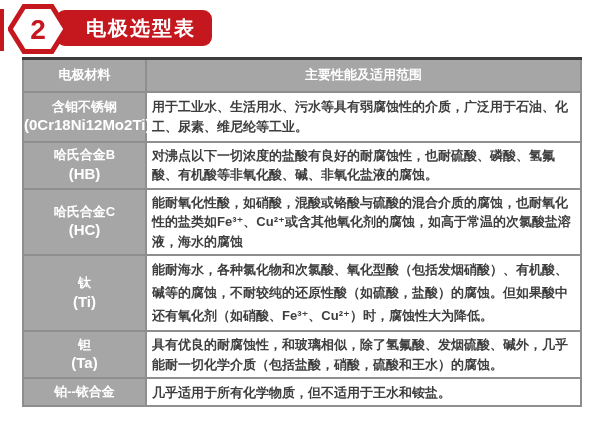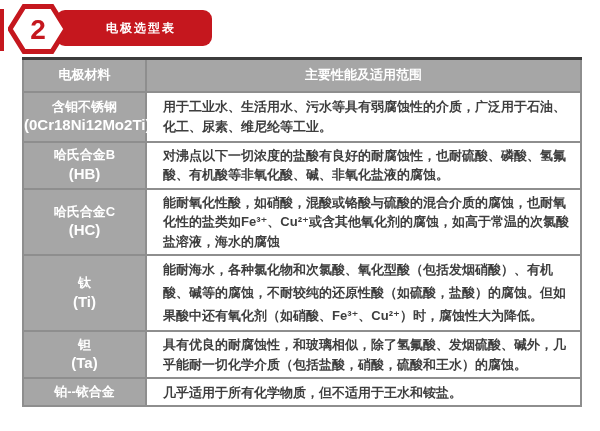--- a/index.html
+++ b/index.html
@@ -17,21 +17,21 @@
     position: absolute; left: 0; top: 9px;
     width: 4px; height: 42px; background: #c5171e;
   }
   .title-banner {
     position: absolute; left: 56px; top: 10px;
     width: 156px; height: 36px;
     background: #c5171e; border-radius: 9px;
     display: flex; align-items: center; justify-content: center;
   }
   .title-banner span {
-    color: #ffffff; font-size: 12px; font-weight: bold; letter-spacing: 2px;
+    color: #ffffff; font-size: 20px; font-weight: bold; letter-spacing: 2px;
     padding-left: 14px;
   }
   .hex-badge { position: absolute; left: 8px; top: 3px; width: 60px; height: 52px; }
 
   
   table.sel-table {
     position: absolute; left: 22px; top: 57px;
     width: 558px; border-collapse: collapse;
     table-layout: fixed;
     border: 2px solid #777777;
@@ -43,21 +43,21 @@
     vertical-align: middle;
   }
   col.c-mat { width: 123px; }
   col.c-desc { width: 435px; }
   .cell-gray {
     background: #a6a6a6; color: #ffffff;
     text-align: center; line-height: 1.35; margin-left: 12px;
   }
   .cell-desc {
     background: #ffffff; color: #3e3e3e;
-    text-align: left; padding: 3px 8px 3px 16px; line-height: 1.5;
+    text-align: left; padding: 3px 8px 3px 5px; line-height: 1.5;
   }
   tr.hd     { height: 33px; }
   tr.r1     { height: 50px; }
   tr.r2     { height: 36px; }
   tr.r3     { height: 62px; }
   tr.r4     { height: 73px; }
   tr.r4 .cell-desc { line-height: 1.75; margin-top: 8px; }
   tr.r5     { height: 46px; }
   tr.r6     { height: 24px; }
   tr.r7     { height: 28px; }

